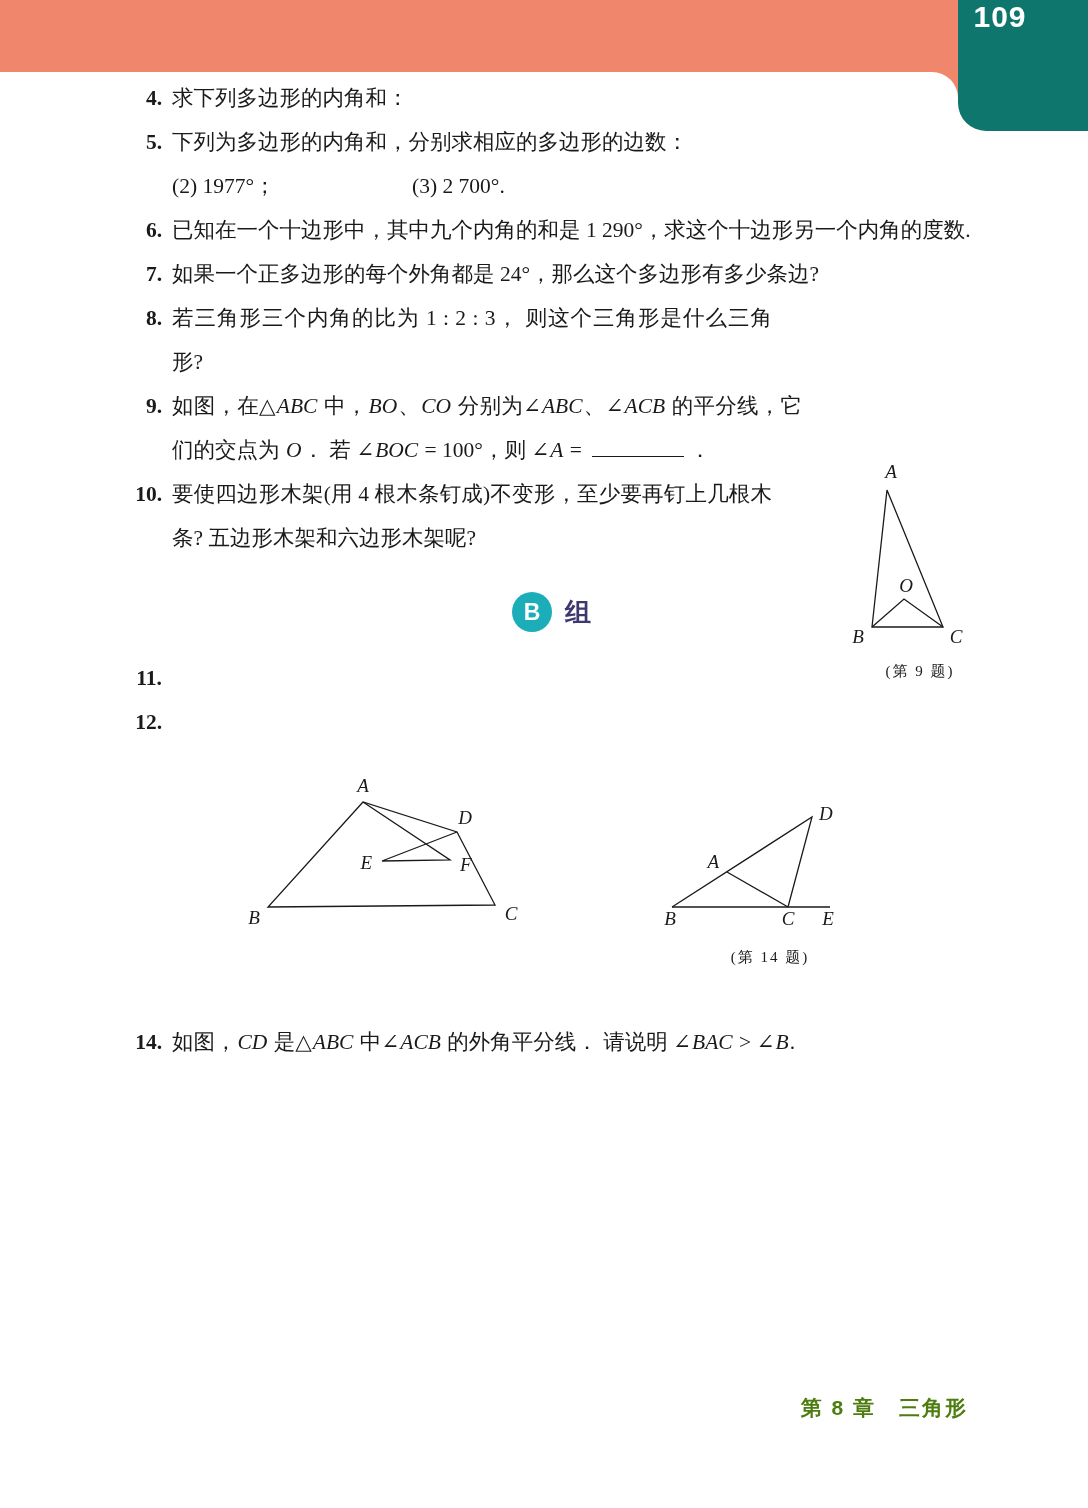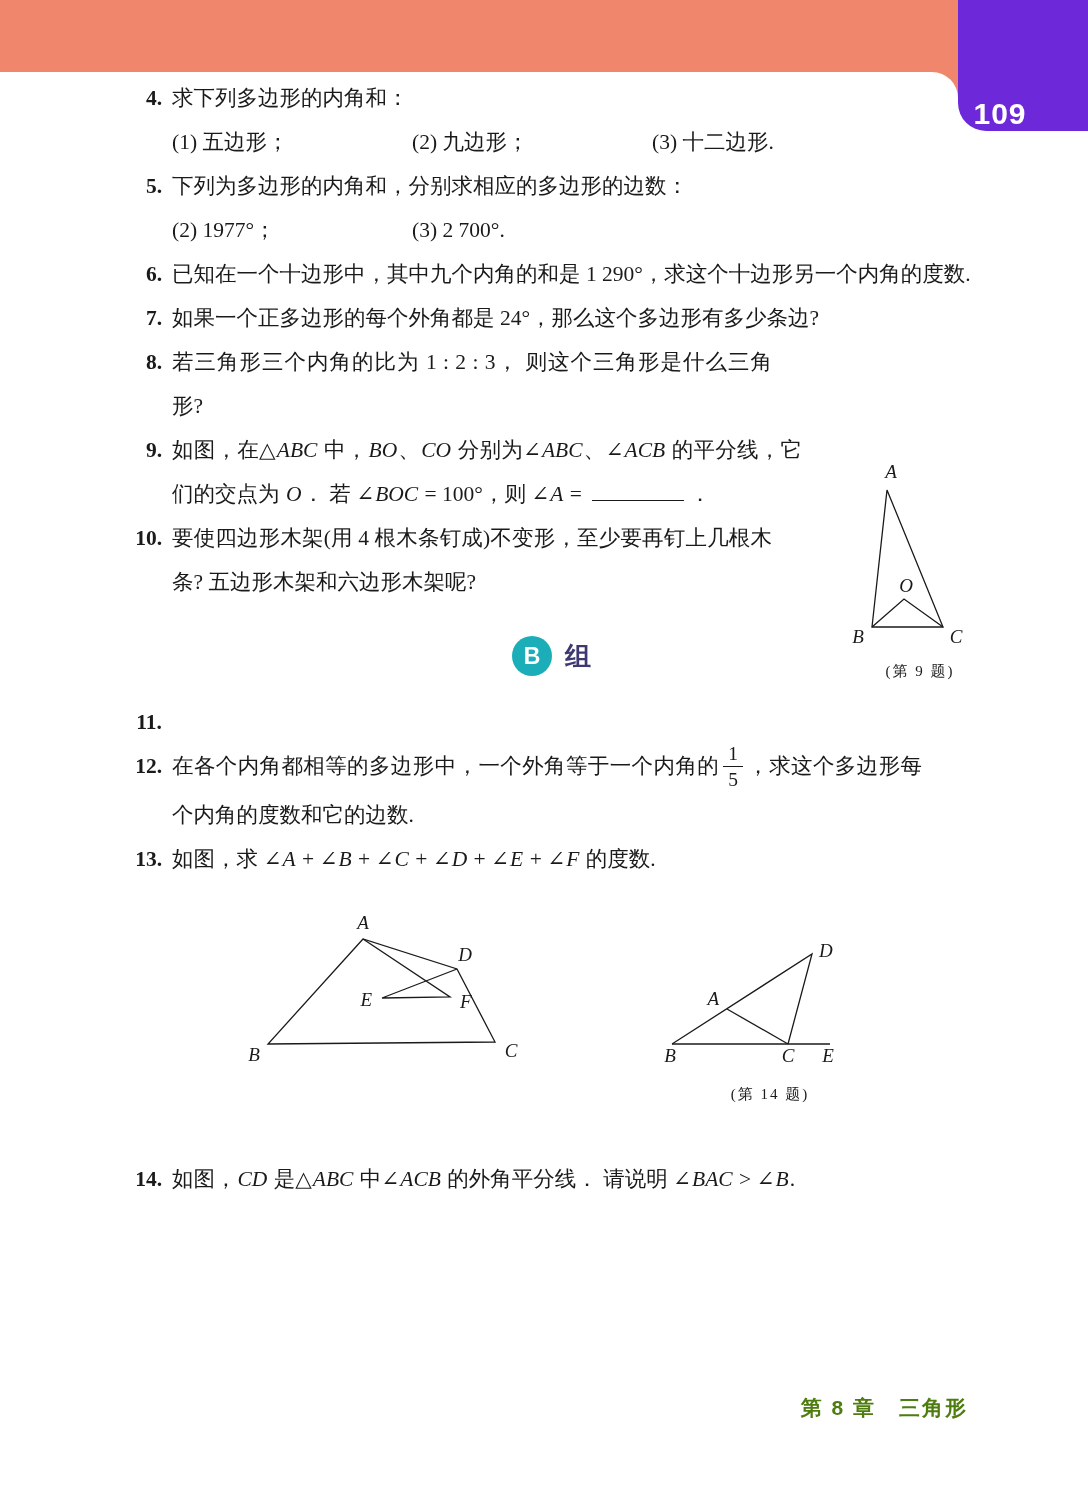--- a/index.html
+++ b/index.html
@@ -15,23 +15,23 @@
   }
   
   .header-bar{
     position:absolute;top:0;left:0;
     width:1088px;height:72px;
     background:#F0866B;
   }
   .page-tab{
     position:absolute;top:0;right:0;
     width:130px;height:131px;
-    background:#6d28d9;
+    background:#0f766e;
     border-radius:0 0 0 28px;
-    display:flex;align-items:flex-end;justify-content:center;
+    display:flex;align-items:flex-start;justify-content:center;
     box-sizing:border-box;
     padding-right:46px;
   }
   .page-tab .pagenum{
     font-family:"Liberation Sans","DejaVu Sans",sans-serif;
     font-weight:700;font-size:30px;color:#ffffff;letter-spacing:1px;
   }
   .tab-fillet{
     position:absolute;top:72px;right:130px;
     width:26px;height:26px;background:#F0866B;
@@ -140,25 +140,20 @@
     </svg>
     <div class="fig-caption">(第 9 题)</div>
   </div>
 
   <div class="content">
 
     <div class="prob">
       <div class="pnum">4.</div>
       <div class="pbody">
         <div>求下列多边形的内角和：</div>
-        <div class="subrow">
-          <span class="sub">(1) 五边形；</span>
-          <span class="sub">(2) 九边形；</span>
-          <span class="sub">(3) 十二边形.</span>
-        </div>
       </div>
     </div>
 
     <div class="prob">
       <div class="pnum">5.</div>
       <div class="pbody">
         <div>下列为多边形的内角和，分别求相应的多边形的边数：</div>
         <div class="subrow">
           <span class="sub">(2) 1977°；</span>
           <span class="sub">(3) 2 700°.</span>
@@ -197,32 +192,22 @@
       <span class="b-circle">B</span>
       <span class="b-label">组</span>
     </div>
 
     <div class="prob">
       <div class="pnum">11.</div>
     </div>
 
     <div class="prob">
       <div class="pnum">12.</div>
-      <div class="pbody w750">
-        <span>在各个内角都相等的多边形中，一个外角等于一个内角的</span><span class="frac">
-            <span class="fnum">1</span>
-            <span class="fden">5</span>
-          </span><span>，求这个多边形每个内角的度数和它的边数.</span>
-      </div>
-    </div>
-
-    <div class="prob">
-      <div class="pnum">13.</div>
-      <div class="pbody">如图，求 ∠<i>A</i> + ∠<i>B</i> + ∠<i>C</i> + ∠<i>D</i> + ∠<i>E</i> + ∠<i>F</i> 的度数.</div>
-    </div>
+    </div>
+
 
     <div class="figs-row">
 
       <div class="figure">
         <svg width="340" height="160" viewBox="0 0 340 160">
           <polygon class="edge" points="123,30 28,135 255,133 217,60 123,30"></polygon>
           <polyline class="edge" points="123,30 210,88 142,89 217,60"></polyline>
           <text x="123" y="20" text-anchor="middle">A</text>
           <text x="14" y="152" text-anchor="middle">B</text>
           <text x="271" y="148" text-anchor="middle">C</text>

